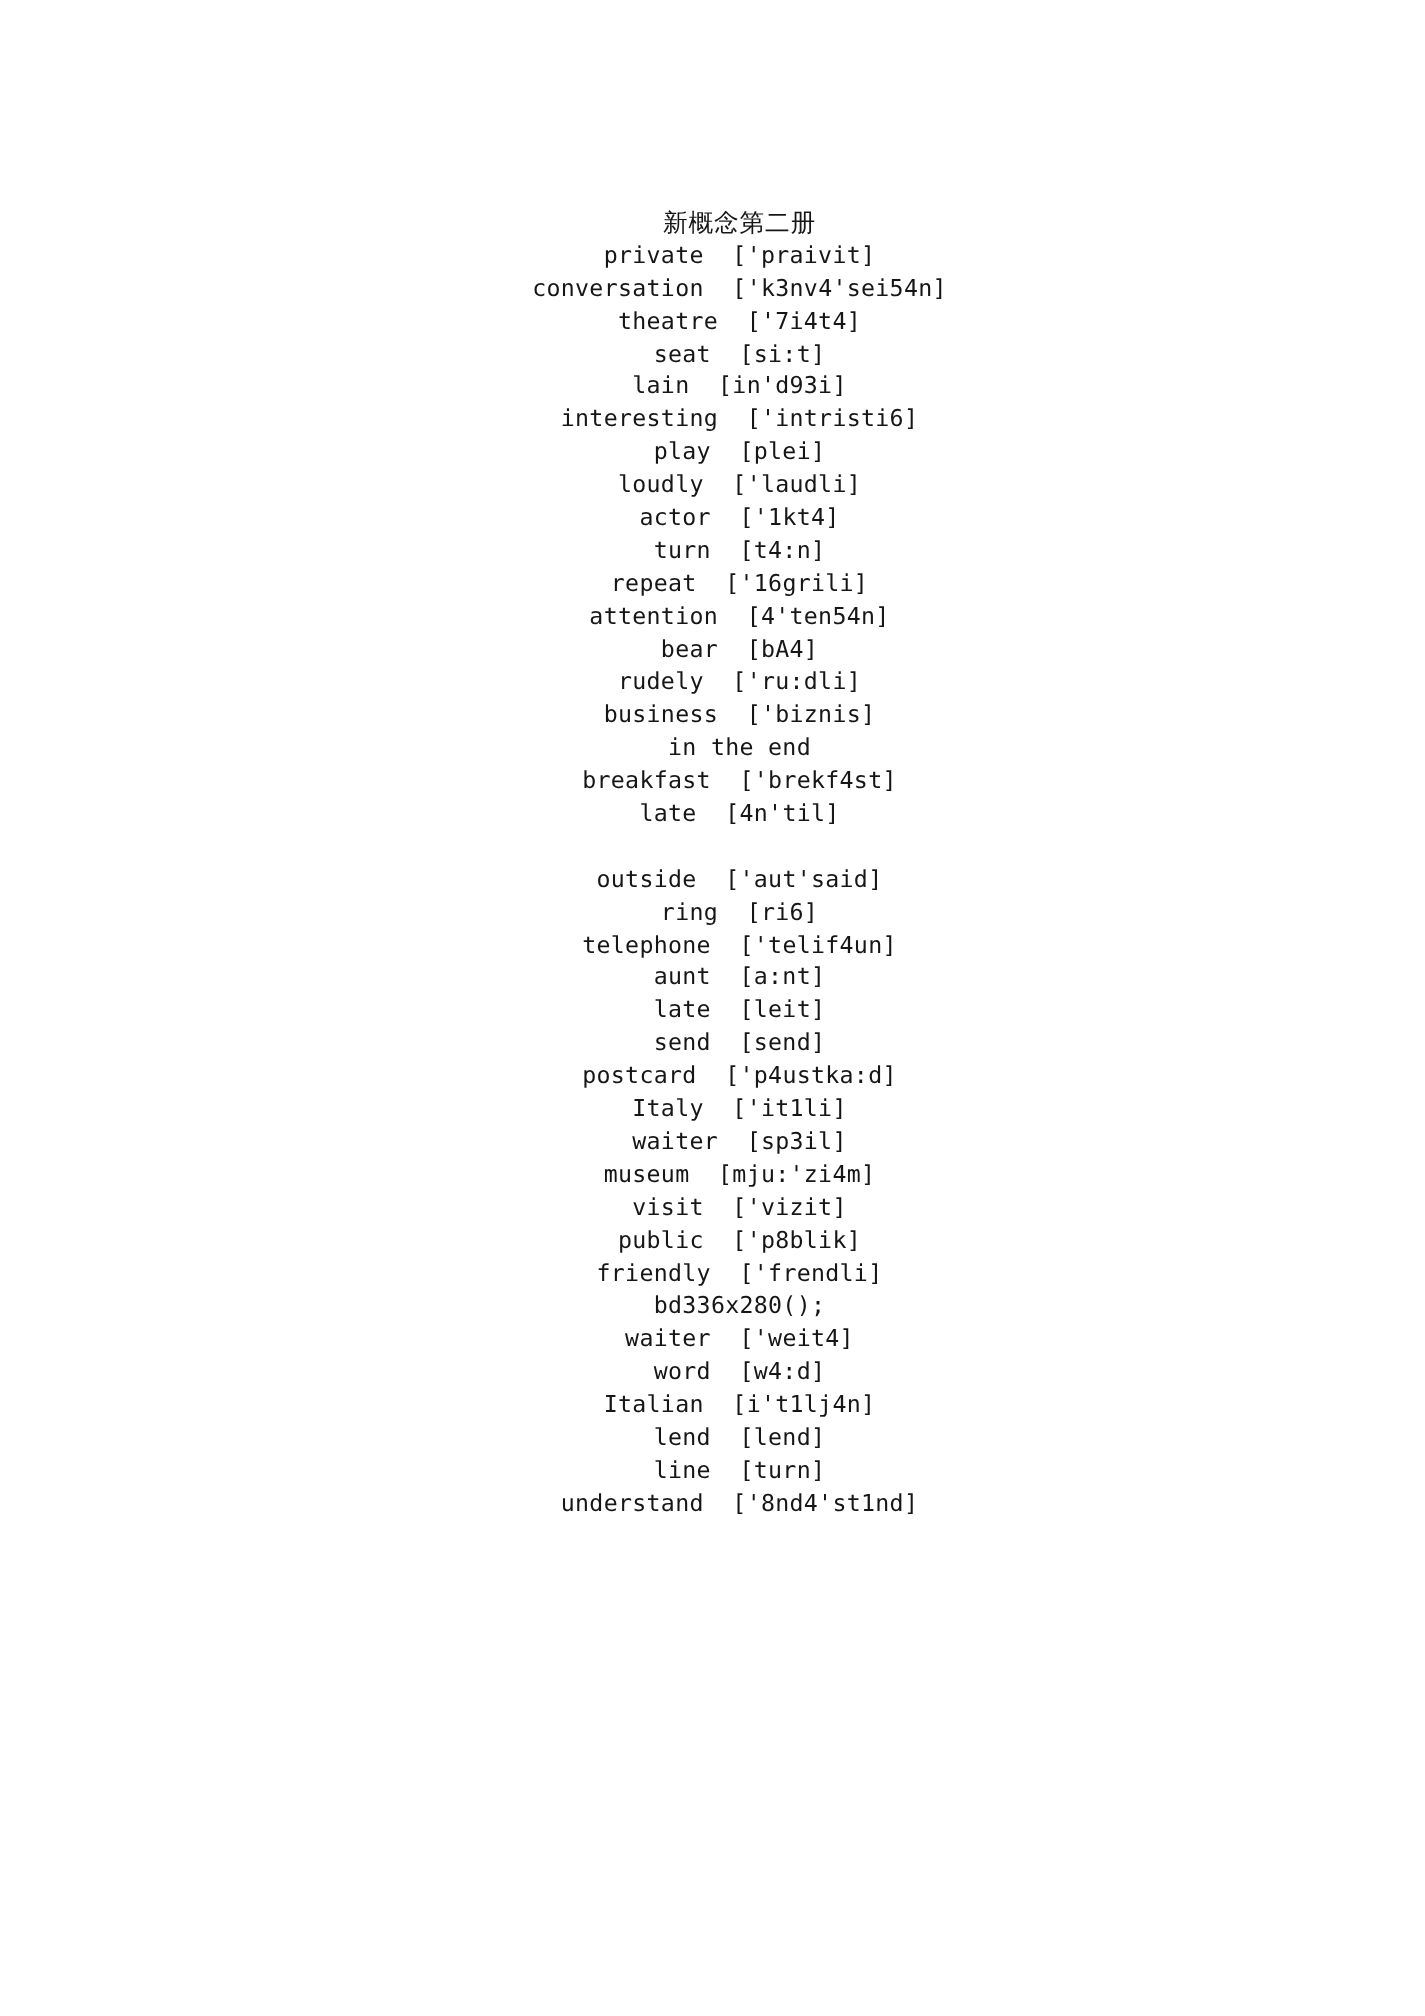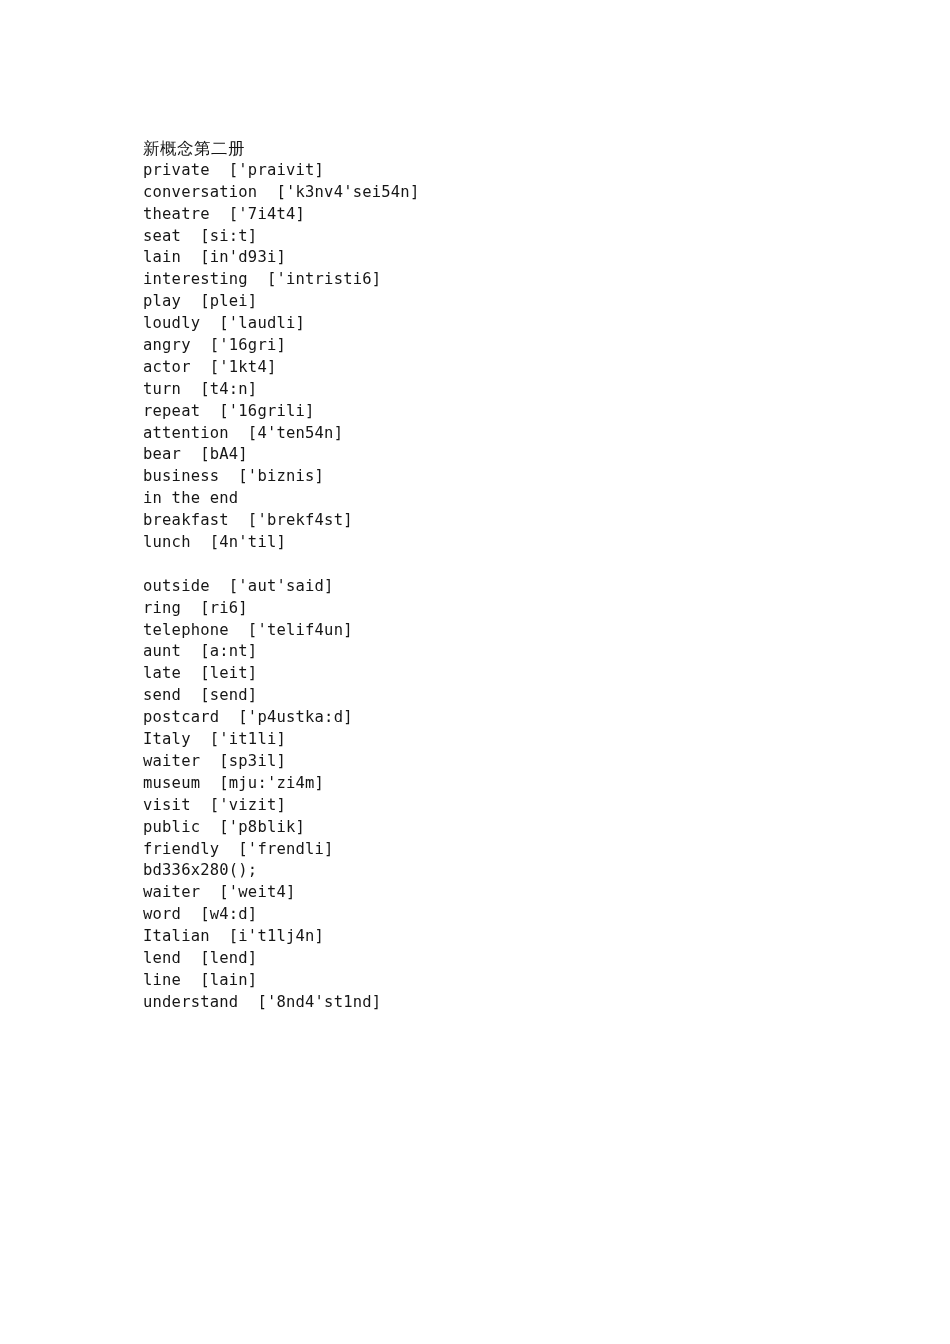--- a/index.html
+++ b/index.html
@@ -31,20 +31,21 @@
   }
 
   .line {
     font-family: "DejaVu Sans Mono", "Liberation Mono", monospace;
     font-size: 15.5px;
     line-height: 21.9px;
     letter-spacing: 0.2px;
     white-space: pre;
     color: #161616;
     height: 21.9px;
+    text-align: center;
   }
 
   .line.cjk {
     font-family: "DejaVu Serif", "Liberation Serif", serif;
     font-size: 16.5px;
     letter-spacing: 0.5px;
   }
 
   .line.blank {
     height: 21.9px;
@@ -57,45 +58,45 @@
   <div id="doc-body">
       <div class="line cjk">新概念第二册</div>
       <div class="line">private  ['praivit]</div>
       <div class="line">conversation  ['k3nv4'sei54n]</div>
       <div class="line">theatre  ['7i4t4]</div>
       <div class="line">seat  [si:t]</div>
       <div class="line">lain  [in'd93i]</div>
       <div class="line">interesting  ['intristi6]</div>
       <div class="line">play  [plei]</div>
       <div class="line">loudly  ['laudli]</div>
-      <div class="line">angry  ['16gri]</div>
       <div class="line">actor  ['1kt4]</div>
       <div class="line">turn  [t4:n]</div>
       <div class="line">repeat  ['16grili]</div>
       <div class="line">attention  [4'ten54n]</div>
       <div class="line">bear  [bA4]</div>
+      <div class="line">rudely  ['ru:dli]</div>
       <div class="line">business  ['biznis]</div>
       <div class="line">in the end</div>
       <div class="line">breakfast  ['brekf4st]</div>
-      <div class="line">lunch  [4n'til]</div>
+      <div class="line">late  [4n'til]</div>
       <div class="line blank"></div>
       <div class="line">outside  ['aut'said]</div>
       <div class="line">ring  [ri6]</div>
       <div class="line">telephone  ['telif4un]</div>
       <div class="line">aunt  [a:nt]</div>
       <div class="line">late  [leit]</div>
       <div class="line">send  [send]</div>
       <div class="line">postcard  ['p4ustka:d]</div>
       <div class="line">Italy  ['it1li]</div>
       <div class="line">waiter  [sp3il]</div>
       <div class="line">museum  [mju:'zi4m]</div>
       <div class="line">visit  ['vizit]</div>
       <div class="line">public  ['p8blik]</div>
       <div class="line">friendly  ['frendli]</div>
       <div class="line">bd336x280();</div>
       <div class="line">waiter  ['weit4]</div>
       <div class="line">word  [w4:d]</div>
       <div class="line">Italian  [i't1lj4n]</div>
       <div class="line">lend  [lend]</div>
-      <div class="line">line  [lain]</div>
+      <div class="line">line  [turn]</div>
       <div class="line">understand  ['8nd4'st1nd]</div>
     </div>
 </div>
 
 </body></html>

